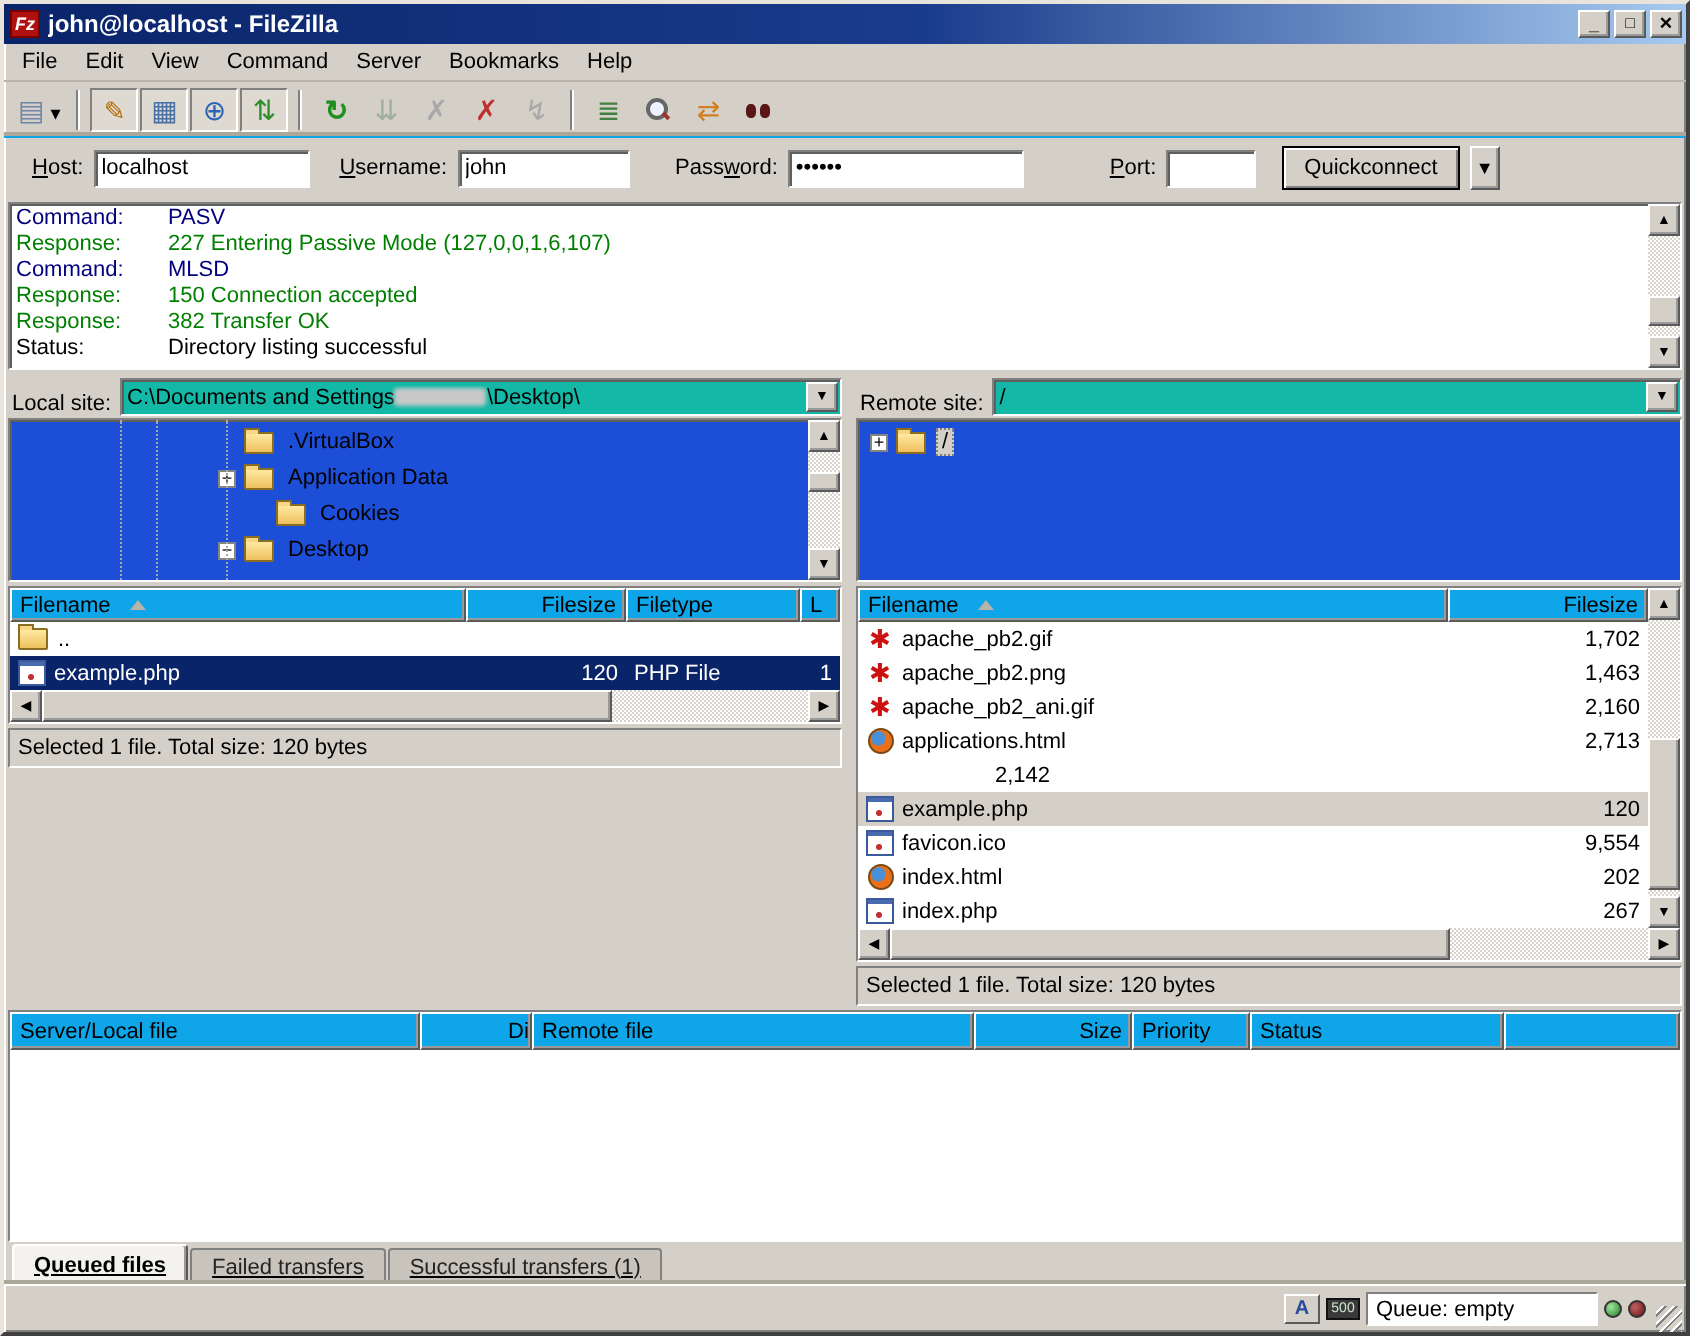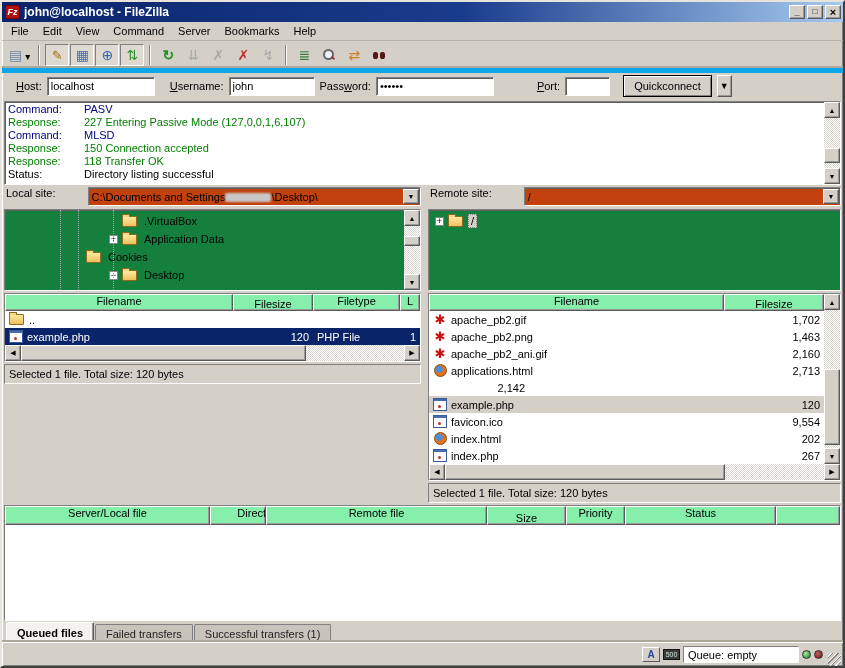--- a/index.html
+++ b/index.html
@@ -43,21 +43,21 @@
   .ico-disconnect::before { content:"✗"; color:#c03030; }
   .ico-reconnect::before { content:"↯"; color:#a8a8a8; }
   .ico-filter::before { content:"≣"; color:#3f7f3f; }
   .ico-sync::before { content:"⇄"; color:#d08020; }
   .mag-icon { position:relative; width:14px; height:14px; display:inline-block; }
   .mag-icon::before { content:""; position:absolute; left:1px; top:1px; width:7px; height:7px; border:2px solid #666; border-radius:50%; background:#eef4ff; }
   .mag-icon::after { content:""; position:absolute; left:9px; top:9px; width:4px; height:2px; background:#a03030; transform:rotate(45deg); }
   .bino-icon { position:relative; width:15px; height:12px; display:inline-block; }
   .bino-icon::before { content:""; position:absolute; left:1px; top:3px; width:5px; height:7px; background:#5a1515; border-radius:40%; box-shadow:7px 0 0 #5a1515; }
   
-  .qcbar { height:31px; flex:0 0 auto; display:flex; align-items:center; border-top:5px solid #0ea5e9; box-shadow:0 -2px 0 #aca899; padding-left:14px; gap:5px; }
+  .qcbar { height:31px; flex:0 0 auto; display:flex; align-items:center; border-top:1px solid #0ea5e9; box-shadow:0 -2px 0 #aca899; padding-left:14px; gap:5px; }
   .qc-label { white-space:nowrap; }
   .qc-label .u { text-decoration:underline; }
   .qcbar input { height:19px; font-family:"Liberation Sans",sans-serif; font-size:11px; padding:1px 3px; outline:none;
     border:1px solid; border-color:#808080 #fff #fff #808080; box-shadow:inset 1px 1px 0 #5f5f5f; }
   .qc-btn { height:22px; padding:0 10px; margin-left:8px; font-size:11px; background:#d4d0c8;
     border:1px solid #000; box-shadow: inset 1px 1px 0 #fff, inset -1px -1px 0 #808080; }
   .qc-drop { width:15px; height:22px; display:flex; align-items:center; justify-content:center; font-size:9px; }
   
   .log-wrap { margin:2px; height:84px; flex:0 0 auto; display:flex; background:#fff;
     border:1px solid; border-color:#808080 #fff #fff #808080; box-shadow:inset 1px 1px 0 #5f5f5f; }
@@ -74,49 +74,49 @@
     background-image:repeating-conic-gradient(#fff 0 25%, #d8d4cc 0 50%); background-size:2px 2px; }
   .scroll-btn { width:16px; height:16px; flex:0 0 auto; display:flex; align-items:center; justify-content:center;
     font-size:7px; color:#000; background:#d4d0c8; border:1px solid; border-color:#fff #5a5a5a #5a5a5a #fff; box-shadow:inset -1px -1px 0 #9a9a9a; }
   .scroll-thumb { background:#d4d0c8; border:1px solid; border-color:#fff #5a5a5a #5a5a5a #fff; box-shadow:inset -1px -1px 0 #9a9a9a; position:absolute; }
   
   .panes { flex:0 0 auto; display:flex; padding:0 2px; }
   .pane { display:flex; flex-direction:column; }
   .pane.local { width:417px; }
   .pane.remote { flex:1; }
   .pane-splitter { width:7px; flex:0 0 auto; }
-  .sitebar { height:21px; display:flex; align-items:flex-start; flex:0 0 auto;gap:28px; }
+  .sitebar { height:21px; display:flex; align-items:flex-end; flex:0 0 auto; }
   .site-label { padding:0 4px 0 2px; white-space:nowrap; }
-  .combo { flex:1; height:19px; display:flex; align-items:center; background:#c2410c;
+  .combo { flex:1; height:19px; display:flex; align-items:center; background:#14b8a6;
     border:1px solid; border-color:#808080 #fff #fff #808080; box-shadow:inset 1px 1px 0 #5f5f5f; }
   .combo-text { flex:1; padding-left:3px; white-space:nowrap; overflow:hidden; }
   .combo-arrow { width:16px; height:15px; margin-right:1px; display:flex; align-items:center; justify-content:center; font-size:7px; }
   .redacted { display:inline-block; width:46px; height:9px; background:#c8c8c8; filter:blur(1px); border-radius:2px; vertical-align:middle; }
-  .treeview { height:82px; margin-top:1px; background:#15803d; display:flex; flex:0 0 auto;
+  .treeview { height:82px; margin-top:1px; background:#1d4ed8; display:flex; flex:0 0 auto;
     border:1px solid; border-color:#808080 #fff #fff #808080; box-shadow:inset 1px 1px 0 #5f5f5f; }
   .tree-body { flex:1; position:relative; overflow:hidden; padding-top:2px; }
   .tree-row { height:18px; display:flex; align-items:center; }
   .tree-guide { position:absolute; top:0; bottom:0; width:1px; border-left:1px dotted #a8a8a8; }
   .expander { width:9px; height:9px; flex:0 0 auto; background:#fff; border:1px solid #848484; font-size:9px; line-height:7px;
     text-align:center; margin-right:4px; color:#000; }
   .expander.none { visibility:hidden; }
   .folder-icon { width:15px; height:11px; flex:0 0 auto; position:relative; margin-right:5px;
     background:linear-gradient(#ffe9a2,#eec05e); border:1px solid #8a6d1f; border-radius:1px; }
   .folder-icon::before { content:""; position:absolute; top:-3px; left:-1px; width:6px; height:2px;
     background:#f7d683; border:1px solid #8a6d1f; border-bottom:none; }
   .tree-label { white-space:nowrap; padding:0 2px; }
   .tree-label.selected { background:#d4d0c8; border:1px dotted #808080; }
   
   .filelist { display:flex; flex-direction:column; flex:0 0 auto; margin-top:2px; background:#fff;
     border:1px solid; border-color:#808080 #fff #fff #808080; box-shadow:inset 1px 1px 0 #5f5f5f; }
   .list-with-vscroll { display:flex; }
   .list-main { flex:1; display:flex; flex-direction:column; overflow:hidden; }
   .lheader { height:17px; display:flex; flex:0 0 auto; background:#d4d0c8; }
   .hcell { display:flex; align-items:center; padding:0 4px; white-space:nowrap; overflow:hidden;
-    border:1px solid; border-color:#fff #5a5a5a #5a5a5a #fff; box-shadow:inset -1px -1px 0 #9a9a9a; background:#86efac;flex-direction:column; }
+    border:1px solid; border-color:#fff #5a5a5a #5a5a5a #fff; box-shadow:inset -1px -1px 0 #9a9a9a; background:#0ea5e9; }
   .hcell.right { justify-content:flex-end; }
   .sort-up { width:0; height:0; border-left:4px solid transparent; border-right:4px solid transparent;
     border-bottom:5px solid #b8b4ac; margin-left:10px; }
   .lbody { flex:1; overflow:hidden; background:#fff; }
   .lrow { height:17px; display:flex; align-items:center; white-space:nowrap; }
   .lrow.selected-active { background:#0a246a; color:#fff; }
   .lrow.selected-inactive { background:#d4d0c8; }
   .cell { padding:0 4px; overflow:hidden; display:flex; align-items:center; height:17px; }
   .cell.right { justify-content:flex-end; }
   .c-name-l { width:228px; } .c-size-l { width:80px; } .c-type-l { width:87px; } .c-mod-l { flex:1; }
@@ -128,24 +128,24 @@
   .css-icon::before { content:""; width:10px; height:12px; background:#fff; border:1px solid #7a7a7a; }
   .css-icon::after { content:""; position:absolute; right:0; bottom:0; width:5px; height:5px; background:#e8c040; border-radius:50%; border:1px solid #8a6d1f; }
   .php-icon::before { content:""; width:12px; height:11px; background:#fff; border:1px solid #3a5a9b; box-shadow:inset 0 2px 0 #4a6ab0; }
   .php-icon::after { content:""; position:absolute; left:5px; top:6px; width:3px; height:3px; background:#c03030; border-radius:50%; }
   .pane-status { height:20px; flex:0 0 auto; display:flex; align-items:center; padding:0 4px; margin-top:2px;
     border:1px solid; border-color:#808080 #fff #fff #808080; background:#d4d0c8; white-space:nowrap; overflow:hidden; }
   
   .queue { flex:1; display:flex; flex-direction:column; margin:2px 2px 0 2px; background:#fff;
     border:1px solid; border-color:#808080 #fff #fff #808080; box-shadow:inset 1px 1px 0 #5f5f5f; }
   .q-header { height:19px; display:flex; flex:0 0 auto; }
-  .qc0{width:205px;text-align:center;} .qc1{width:56px;padding-left:43px;} .qc2{width:221px;} .qc3{width:79px;} .qc4{width:59px;} .qc5{width:151px;} .qc6{flex:1;}
+  .qc0{width:205px;text-align:center;} .qc1{width:56px;padding-left:43px;} .qc2{width:221px;} .qc3{width:79px;} .qc4{width:59px;} .qc5{width:127px;} .qc6{flex:1;}
   .q-body { flex:1; background:#fff; }
   
-  .tabbar { height:21px; flex:0 0 auto; display:flex; align-items:flex-end; padding-left:4px; gap:1px; }
+  .tabbar { height:21px; flex:0 0 auto; display:flex; align-items:flex-end; padding-left:4px; gap:1px;text-decoration:underline; }
   .tab { height:18px; padding:0 10px; display:flex; align-items:center; background:#c8c4bc;
     border:1px solid #808080; border-bottom:none; border-radius:2px 2px 0 0; color:#222; }
   .tab.active { background:#f4f2ee; height:20px; font-weight:bold; color:#000;
     border-color:#fff #5a5a5a transparent #fff; box-shadow:inset -1px 0 0 #9a9a9a; }
   
   .statusbar { height:24px; flex:0 0 auto; display:flex; align-items:center; justify-content:flex-end;
     border-top:1px solid #fff; box-shadow:0 -2px 0 #aca899; padding:0 2px; gap:3px; }
   .sb-icon { width:18px; height:15px; display:flex; align-items:center; justify-content:center; font-size:10px;
     border:1px solid; border-color:#fff #5a5a5a #5a5a5a #fff; background:#d4d0c8; }
   .ascii-glyph { color:#2a4a9a; font-weight:bold; font-size:10px; }
@@ -235,21 +235,21 @@
     <div class="tb-btn">
         <span class="bino-icon"></span>
       </div>
   </div>
 
   <div class="qcbar">
     <span class="qc-label"><span></span><span class="u">H</span><span>ost:</span></span>
     <input style="width: 108px;" value="localhost">
     <span class="qc-label" style="margin-left:10px"><span></span><span class="u">U</span><span>sername:</span></span>
     <input style="width: 86px;" value="john">
-    <span class="qc-label" style="margin-left:0"><span>Pass</span><span class="u">w</span><span>ord:</span></span>
+    <span class="qc-label" style="margin-left:18px"><span>Pass</span><span class="u">w</span><span>ord:</span></span>
     <input style="width: 118px;" value="••••••">
     <span class="qc-label" style="margin-left:38px"><span></span><span class="u">P</span><span>ort:</span></span>
     <input style="width: 45px;" value="">
     <button class="qc-btn"><span></span><span class="u">Q</span><span>uickconnect</span></button>
     <div class="qc-drop raised">
         <span>▼</span>
       </div>
   </div>
 
   <div class="log-wrap">
@@ -265,21 +265,21 @@
       <div class="log-line command">
           <span class="log-label">Command:</span>
           <span>MLSD</span>
         </div>
       <div class="log-line response">
           <span class="log-label">Response:</span>
           <span>150 Connection accepted</span>
         </div>
       <div class="log-line response">
           <span class="log-label">Response:</span>
-          <span>118 Transfer OK</span>
+          <span>382 Transfer OK</span>
         </div>
       <div class="log-line status">
           <span class="log-label">Status:</span>
           <span>Directory listing successful</span>
         </div>
     </div>
     <div class="vscroll">
       <div class="scroll-btn">▲</div>
       <div class="scroll-thumb" style="left:0;right:0;top:56%;height:15px;"></div>
       <div class="scroll-btn" style="margin-top:auto">▼</div>
@@ -304,21 +304,21 @@
           <div class="tree-row" style="padding-left:104px">
             <span class="expander none"></span>
             <span class="folder-icon"></span>
             <span class="tree-label">.VirtualBox</span>
           </div>
           <div class="tree-row" style="padding-left:104px">
             <span class="expander">+</span>
             <span class="folder-icon"></span>
             <span class="tree-label">Application Data</span>
           </div>
-          <div class="tree-row" style="padding-left:68px">
+          <div class="tree-row" style="padding-left:120px">
             <span class="expander none"></span>
             <span class="folder-icon"></span>
             <span class="tree-label">Cookies</span>
           </div>
           <div class="tree-row" style="padding-left:104px">
             <span class="expander">−</span>
             <span class="folder-icon"></span>
             <span class="tree-label">Desktop</span>
           </div>
         </div>

